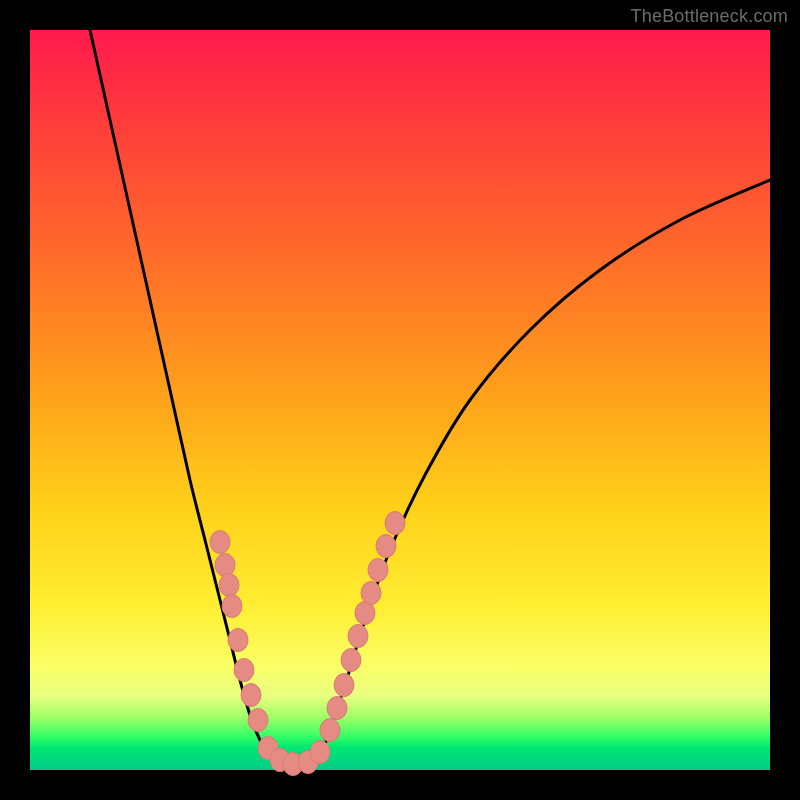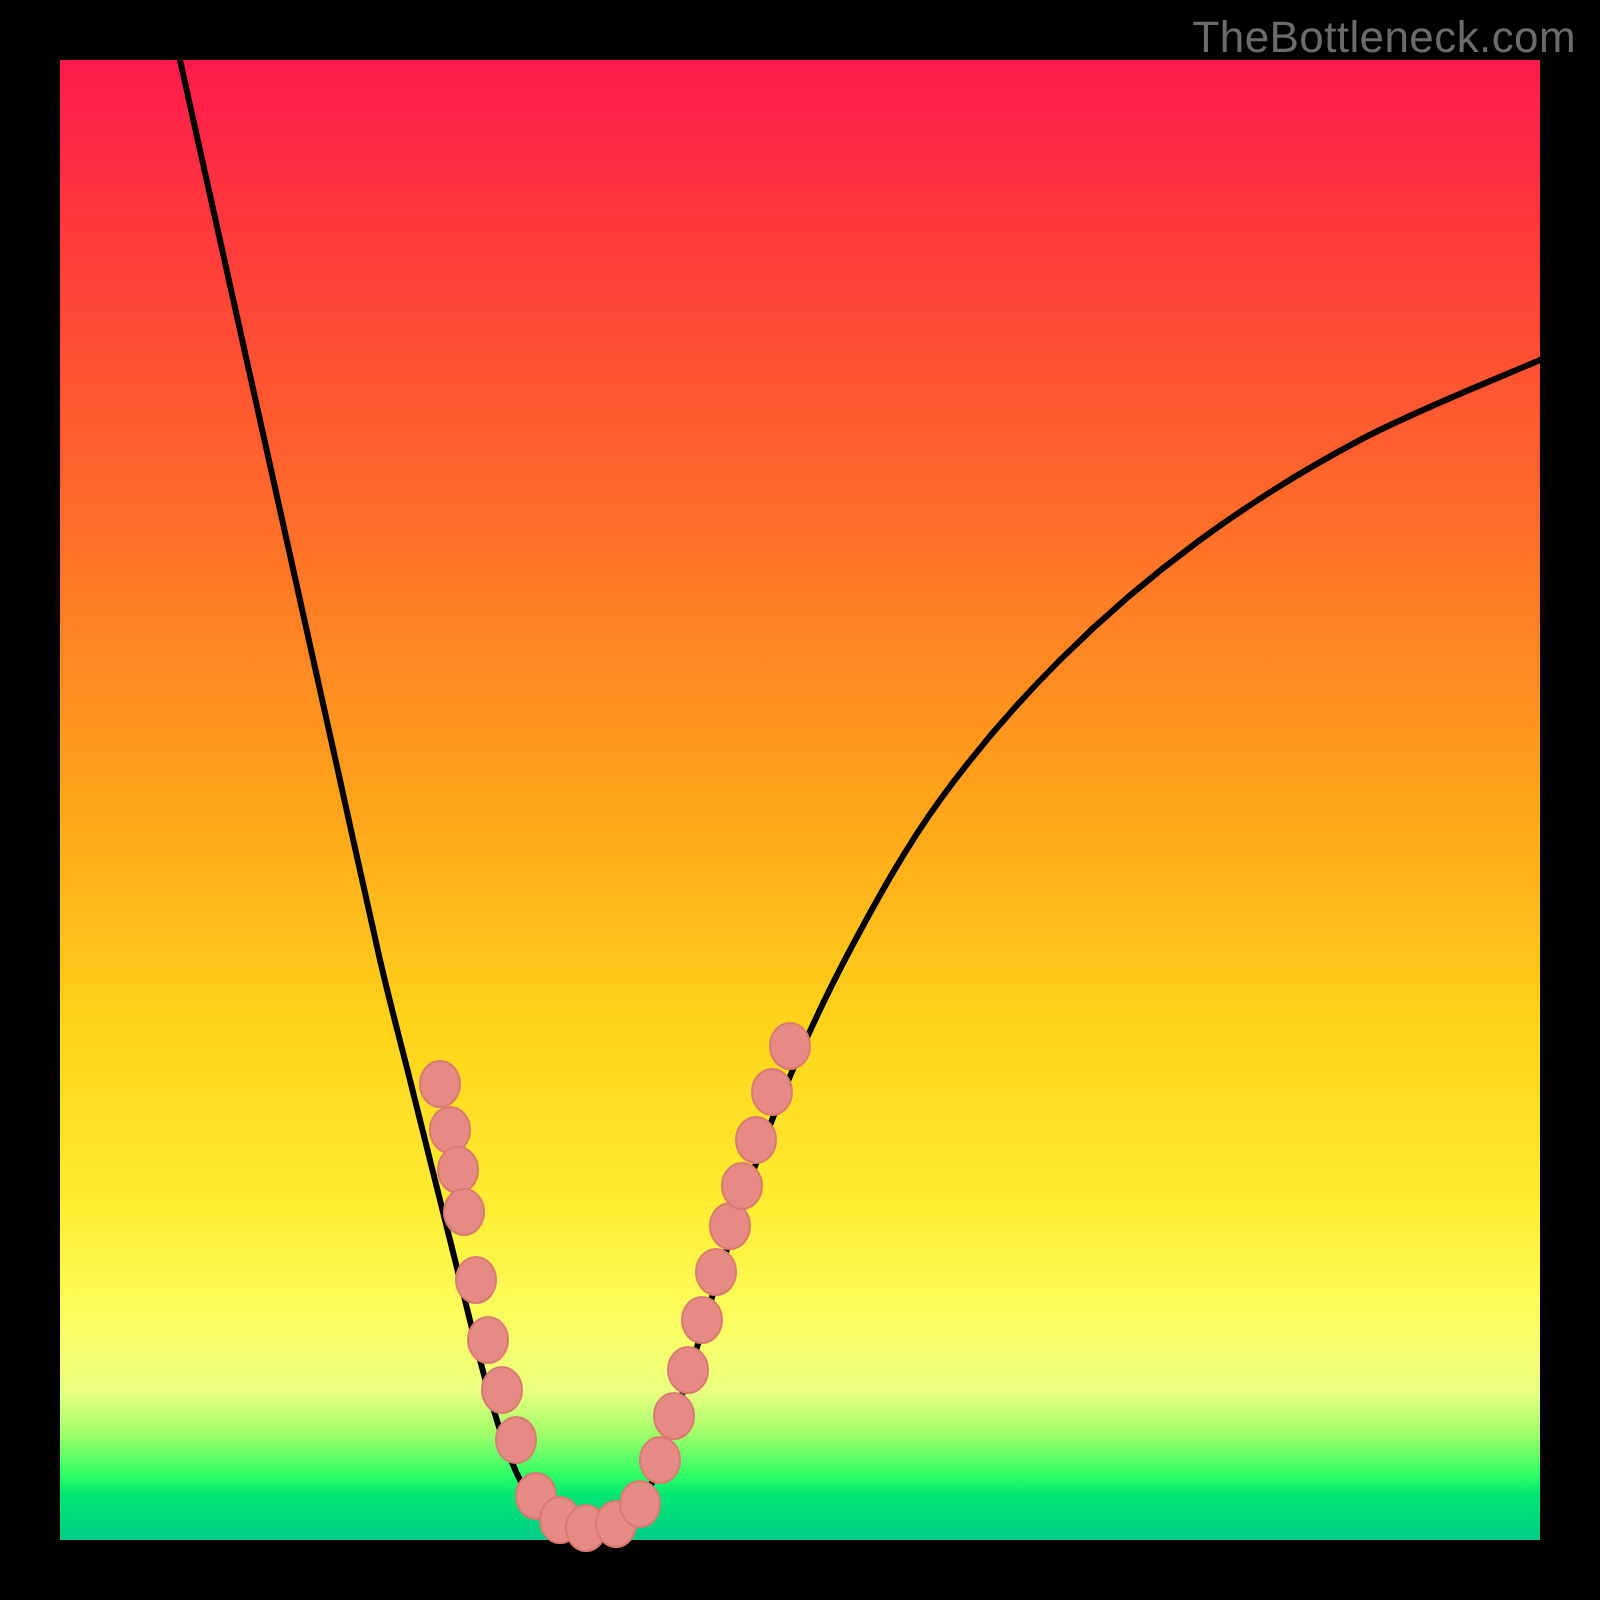--- a/index.html
+++ b/index.html
@@ -37,21 +37,21 @@
       #33ff66 95.5%,
       #00e673 97%,
       #00cc88 100%
     );
   }
   .watermark {
     position: absolute;
     top: 6px;
     right: 12px;
     color: #6b6b6b;
-    font-size: 22px;
+    font-size: 18px;
     letter-spacing: 0.2px;
     user-select: none;
   }
   svg.curve {
     position: absolute;
     left: 0;
     top: 0;
     width: 740px;
     height: 740px;
     overflow: visible;

